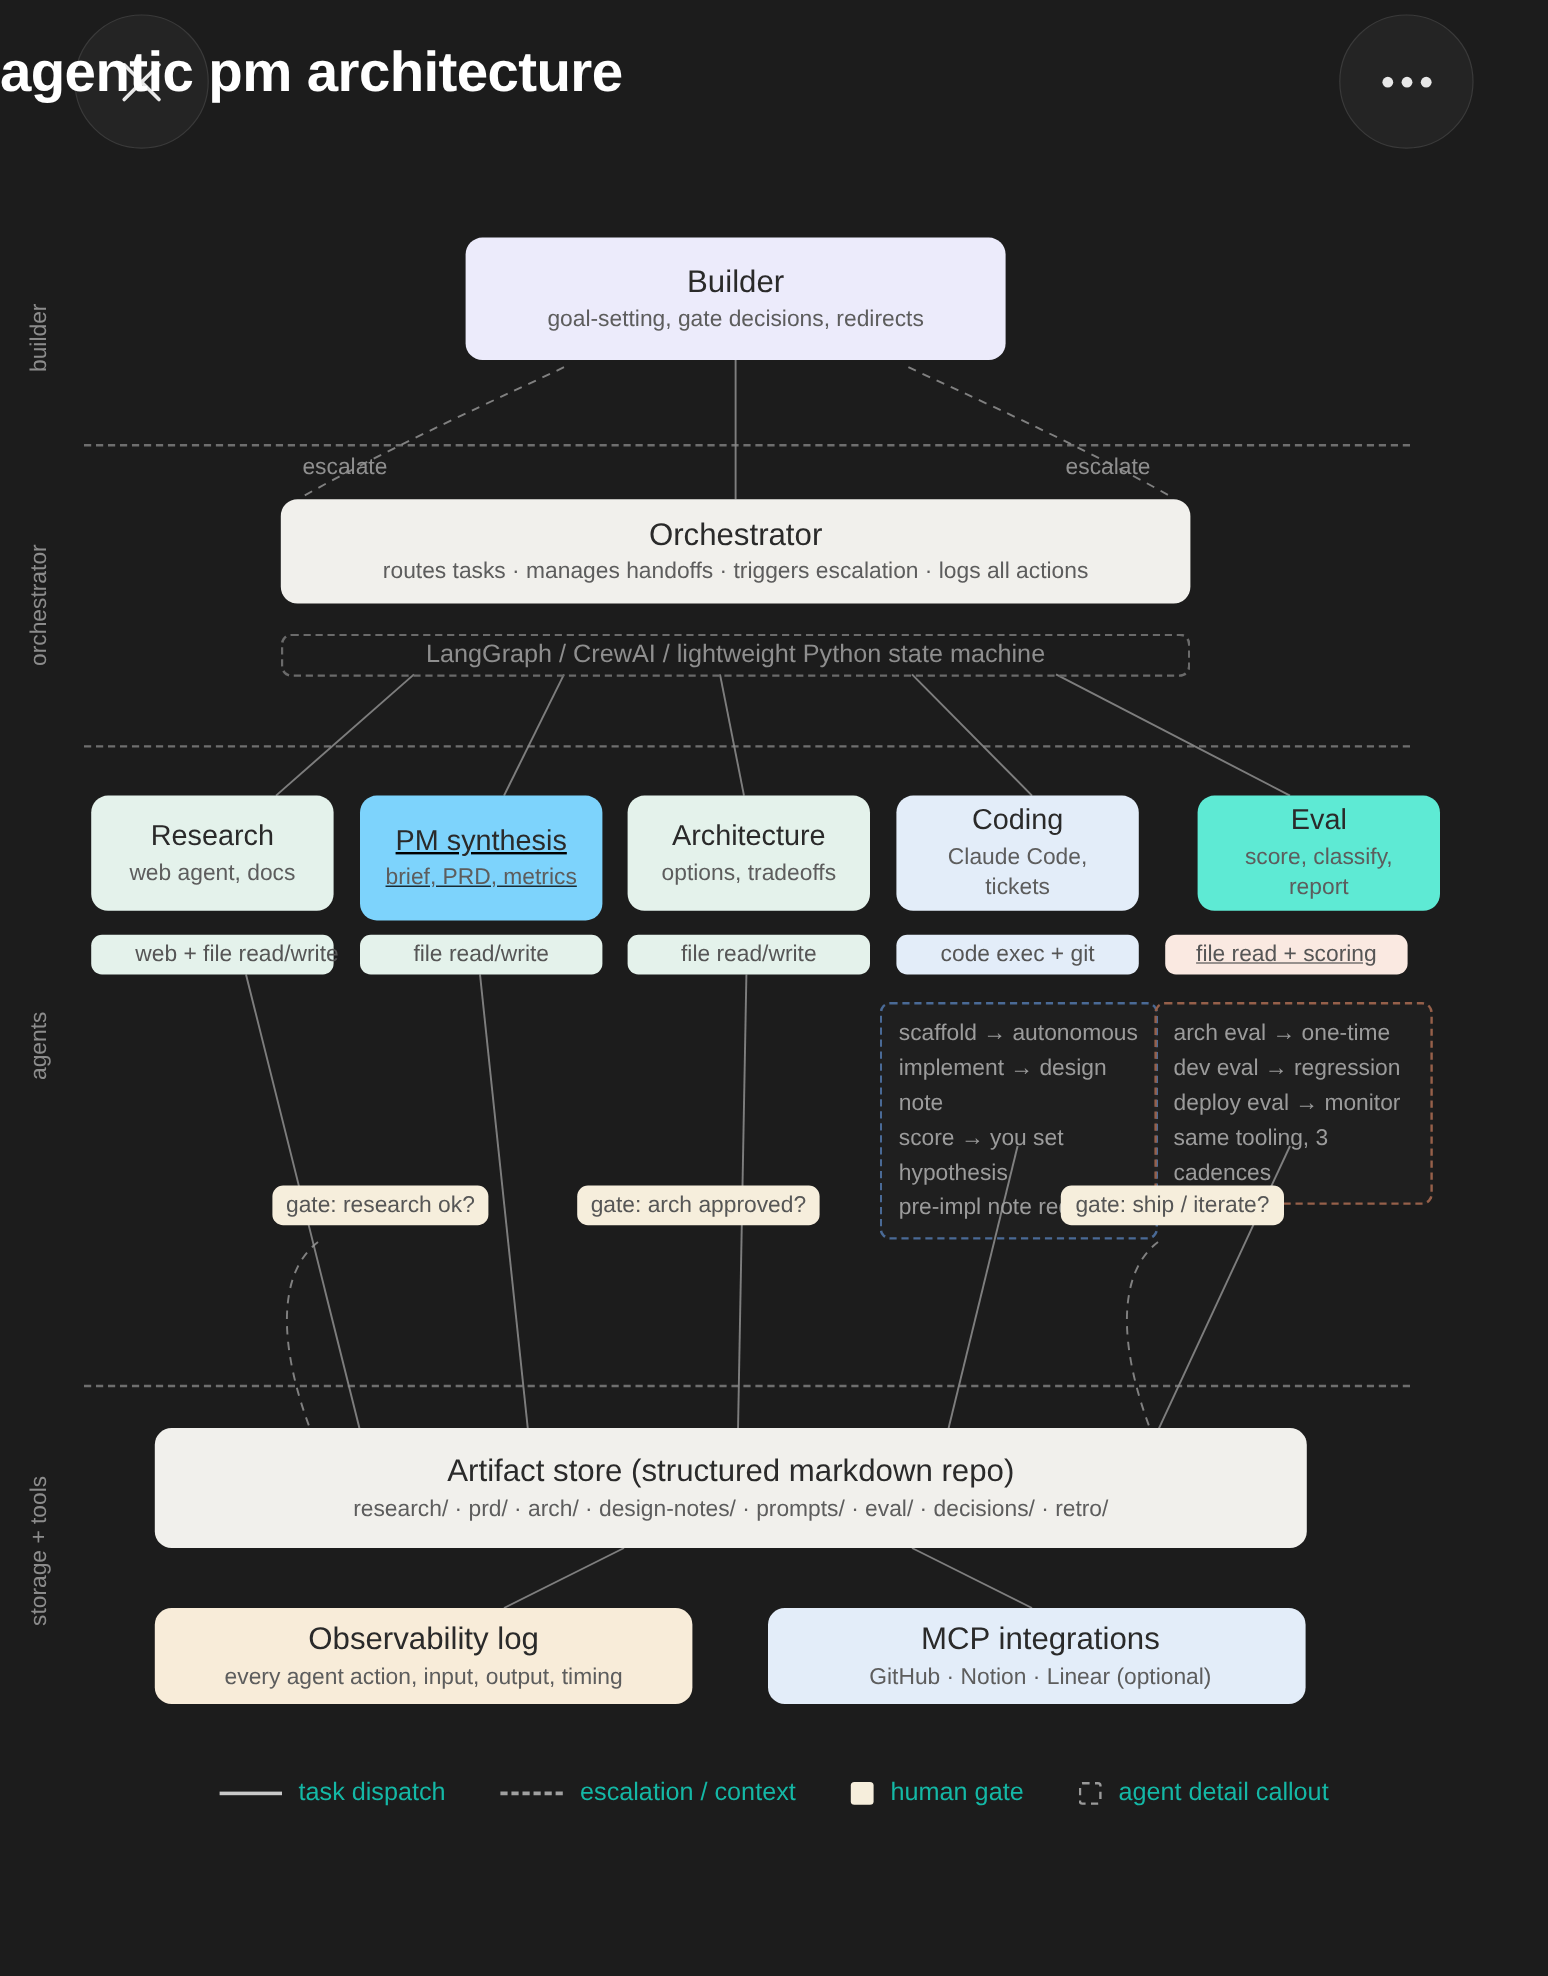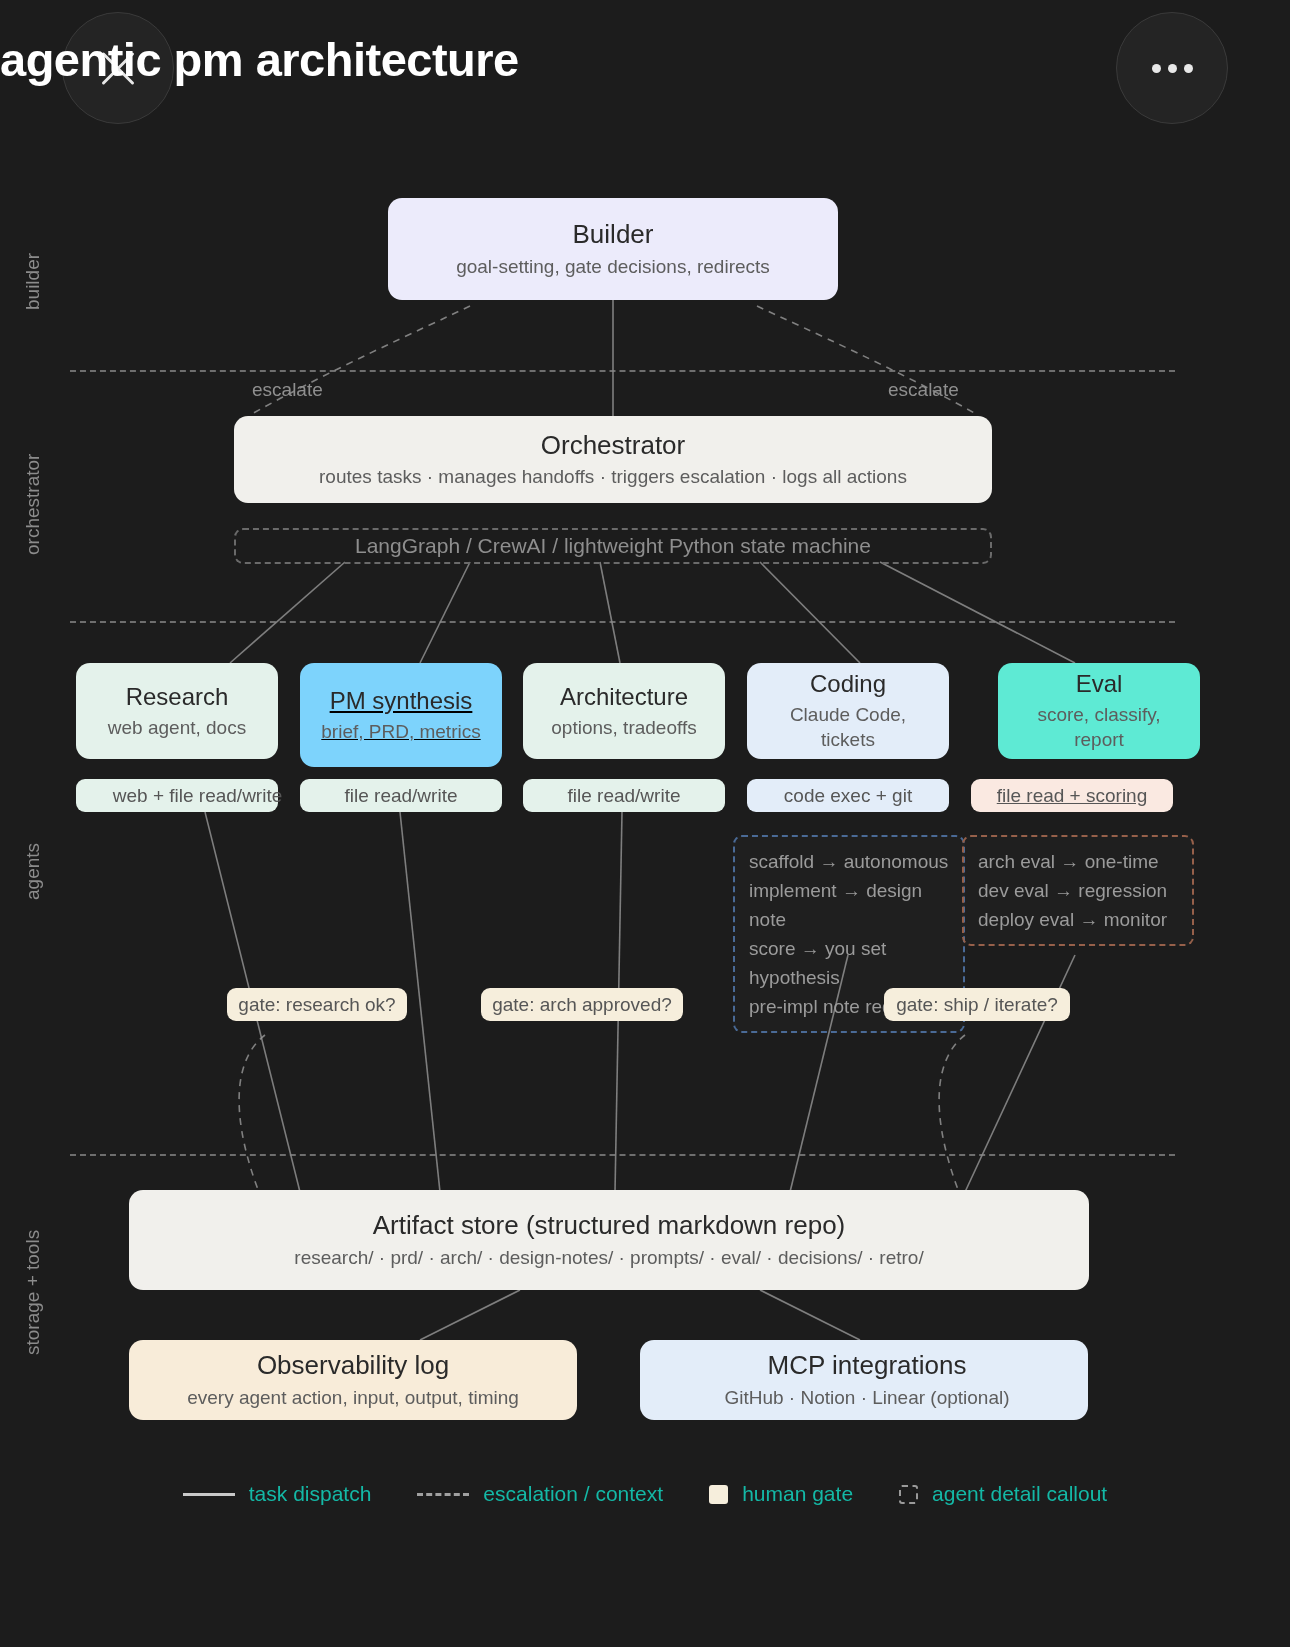--- a/index.html
+++ b/index.html
@@ -191,20 +191,21 @@
 <div class="callout" id="callout-0" style="left: 733px; top: 835px; width: 232px; border: 2px dashed rgb(74, 106, 150);">
   <div>scaffold → autonomous</div>
   <div>implement → design note</div>
   <div>score → you set hypothesis</div>
   <div>pre-impl note required</div>
 </div>
 <div class="callout" id="callout-1" style="left: 962px; top: 835px; width: 232px; border: 2px dashed rgb(150, 96, 74);">
   <div>arch eval → one-time</div>
   <div>dev eval → regression</div>
   <div>deploy eval → monitor</div>
+  <div>same tooling, 3 cadences</div>
 </div>
 
 <div class="chip" id="gate-0" style="left: 227px; top: 988px; width: 180px; height: 33px; background: rgb(246, 238, 220);">gate: research ok?</div>
 <div class="chip" id="gate-1" style="left: 481px; top: 988px; width: 202px; height: 33px; background: rgb(246, 238, 220);">gate: arch approved?</div>
 <div class="chip" id="gate-2" style="left: 884px; top: 988px; width: 186px; height: 33px; background: rgb(246, 238, 220);">gate: ship / iterate?</div>
 
 <div class="node" id="storage-node" style="left: 129px; top: 1190px; width: 960px; height: 100px; background: rgb(241, 240, 236);">
   <div class="t">Artifact store (structured markdown repo)</div>
   <div class="s">research/ · prd/ · arch/ · design-notes/ · prompts/ · eval/ · decisions/ · retro/</div>
 </div>

